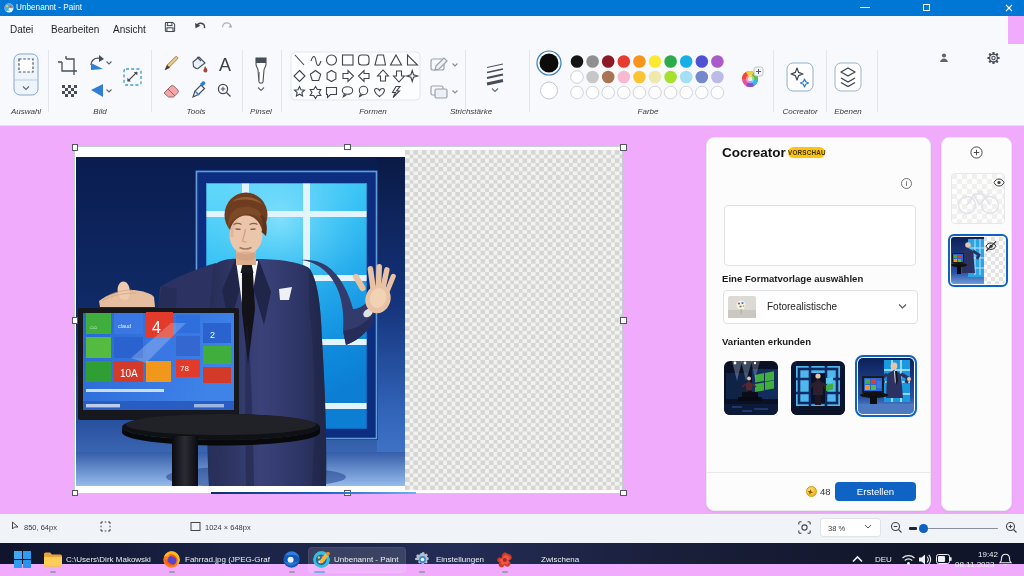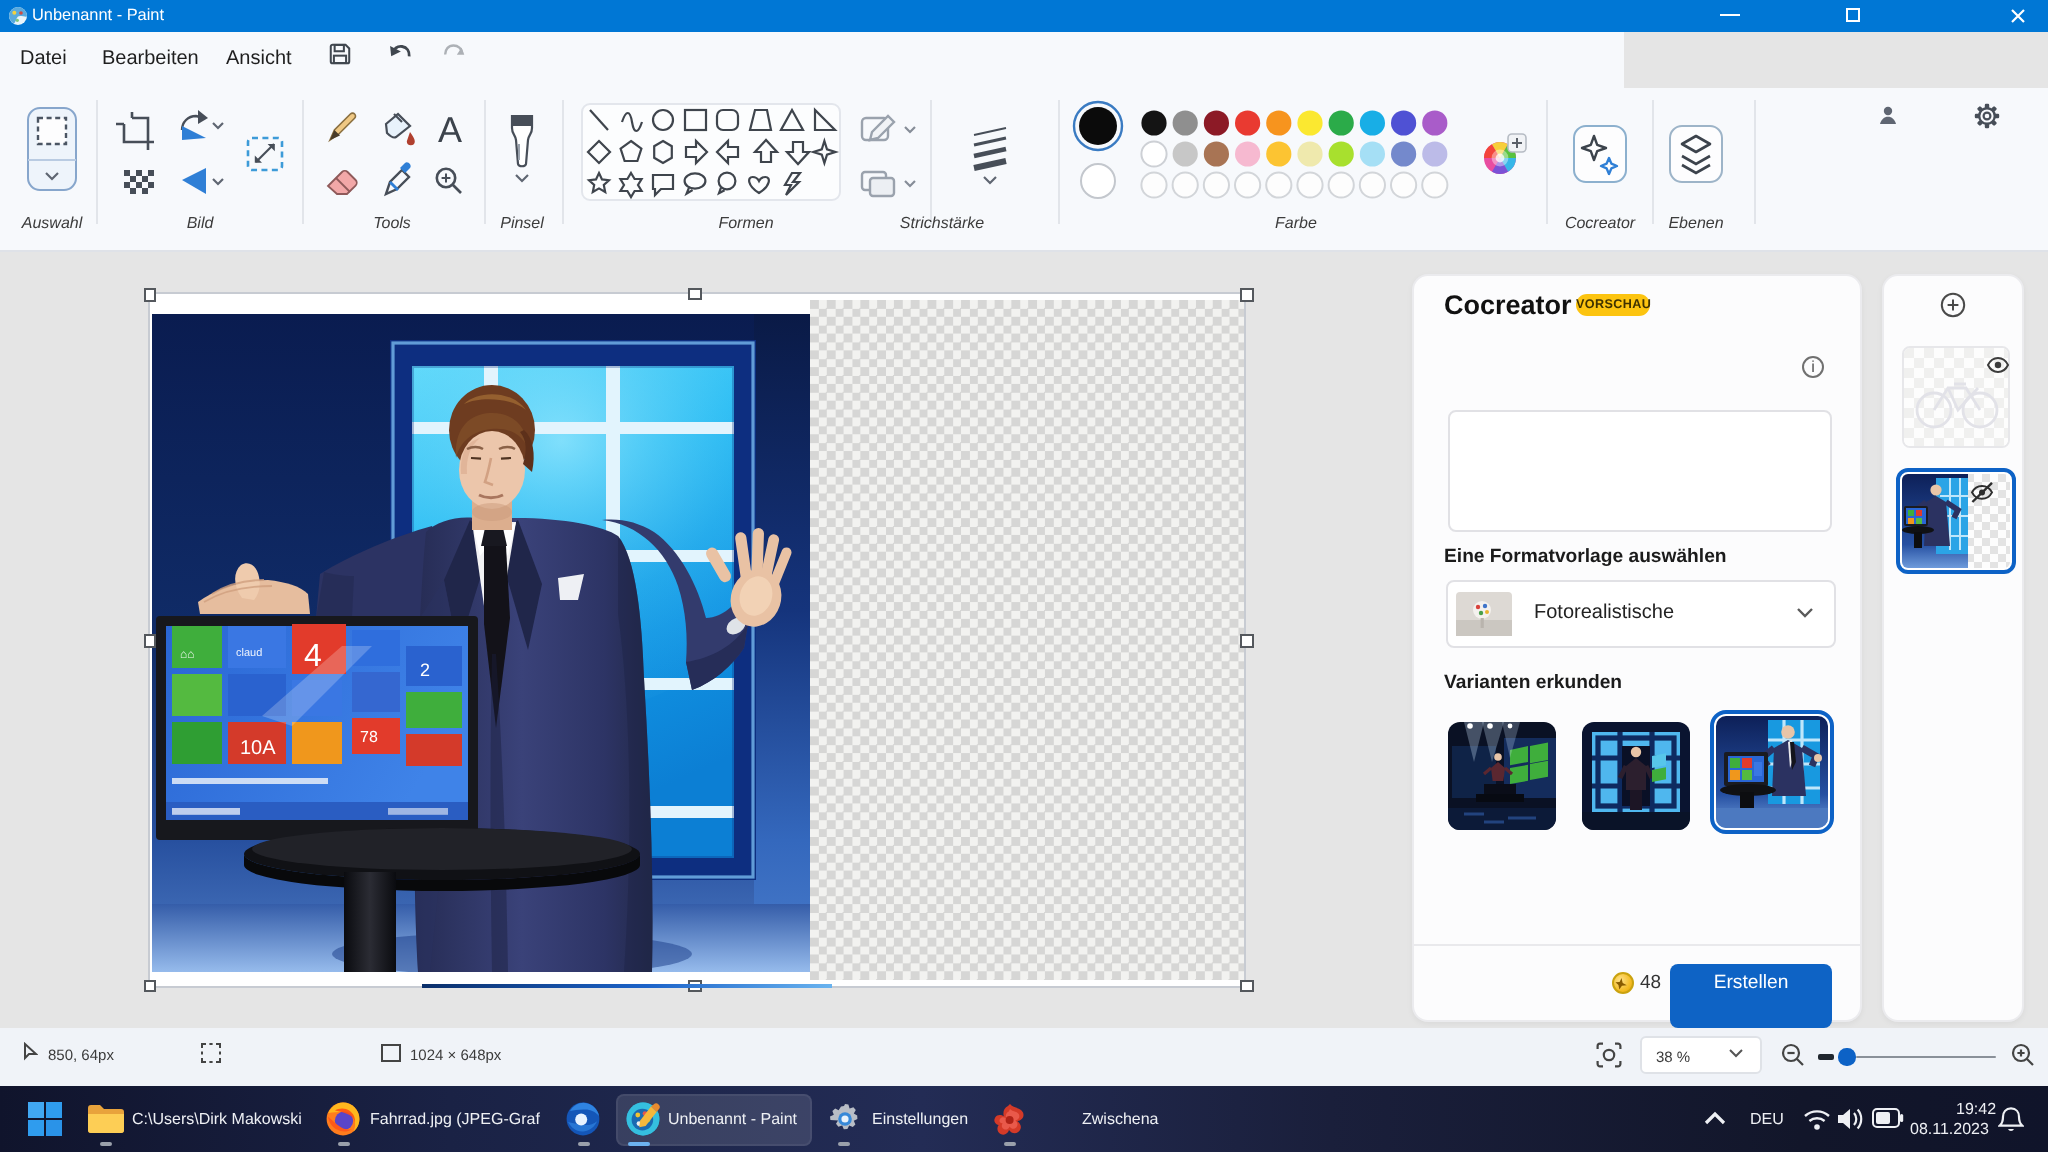--- a/index.html
+++ b/index.html
@@ -1,24 +1,24 @@
 <!DOCTYPE html>
 <html><head>
 <meta charset="utf-8">
 <style>
   * { margin:0; padding:0; box-sizing:border-box; }
   html,body { width:1024px; height:576px; overflow:hidden; font-family:"Liberation Sans", sans-serif; }
   .abs { position:absolute; }
-  #root { position:relative; width:1024px; height:576px; background:#e5e5e5; overflow:hidden; }
+  #root { position:relative; width:1024px; height:576px; background:#f0abfc; overflow:hidden; }
 
   
   #titlebar { left:0; top:0; width:1024px; height:16px; background:#0077d5; color:#fff; }
 
   
-  #menubar { left:0; top:16px; width:812px; height:28px; background:#f7f9fc; color:#1f1f1f; font-size:10px; }
+  #menubar { left:0; top:16px; width:1008px; height:28px; background:#f7f9fc; color:#1f1f1f; font-size:10px; }
   .menu-item { position:absolute; top:8px; }
 
   
   #ribbon { left:0; top:44px; width:1024px; height:82px; background:#f7f9fc; border-bottom:1px solid #dfe2e8; }
   .sep { position:absolute; top:6px; height:62px; width:1px; background:#e2e5ea; }
   .rlabel { position:absolute; top:63px; font-size:8px; color:#3c3c3c; transform:translateX(-50%); white-space:nowrap;font-style:italic; }
 
   
   #canvas { left:75px; top:147px; width:547px; height:346px; background:#fff; outline:1px solid #c7cbd2; }
   #checker { left:405px; top:150px; width:217px; height:340px;
@@ -32,21 +32,21 @@
   .infoi { position:absolute; width:11px; height:11px; border:1px solid #707070; border-radius:50%; color:#505050; font-size:8px; text-align:center; line-height:10px; }
   .cbold { position:absolute; font-weight:bold; color:#1b1b1b; }
 
   
   #layers { left:941px; top:137px; width:71px; height:374px; background:#fcfcfd; border:1px solid #ebebee; border-radius:8px; box-shadow:0 1px 3px rgba(0,0,0,.05); }
 
   
   #statusbar { left:0; top:514px; width:1024px; height:29px; background:#f0f3f8; color:#3b3b3b; font-size:7.5px; }
 
   
-  #taskbar { left:0; top:543px; width:1024px; height:33px;
+  #taskbar { left:0; top:543px; width:1024px; height:21px;
     background:linear-gradient(90deg,#10142c 0%, #1a2245 22%, #232c55 45%, #1a1f3b 65%, #12162a 88%, #10142a 100%);
     color:#fff; font-size:8px; }
   .tbt { position:absolute; top:12px; color:#eef0f4; white-space:nowrap; }
   .tb-dash { position:absolute; top:27.5px; width:6px; height:2px; background:#9aa0ab; border-radius:2px; }
 </style>
 </head>
 <body>
 <div id="root">
 
   <div id="titlebar" class="abs">
@@ -562,21 +562,21 @@
     <ellipse cx="16" cy="37" rx="14" ry="3" fill="#101114"></ellipse>
     <rect x="12" y="38" width="7" height="10" fill="#0c0d10"></rect>
     <rect x="0" y="46" width="56" height="10" fill="#4c79c0"></rect>
   </svg>
   <div class="abs" style="left:707px;top:472px;width:223px;height:1px;background:#e9e9ec"></div>
   <div class="abs" style="left:806px;top:486px;width:11px;height:11px;border-radius:50%;background:radial-gradient(circle at 35% 35%, #ffe28a, #f4bb22 65%, #dc9d15);border:.5px solid #caa20f"></div>
   <svg class="abs" style="left:806px;top:486px" width="11" height="11" viewBox="0 0 11 11">
       <path d="M4 3.2l1.2 2.2L7.5 6 5.2 6.9 4.4 9 3.4 6.9 1.6 6l2-0.6z" fill="#8a5c00" transform="rotate(15 5 6)"></path>
     </svg>
   <div class="abs" style="left:820px;top:486px;font-size:9.5px;color:#333">48</div>
-  <div class="abs" style="left:835px;top:482px;width:81px;height:32px;background:#0e63c5;border-radius:4px;color:#fff;font-size:9.6px;text-align:center;line-height:19px">Erstellen</div>
+  <div class="abs" style="left:835px;top:482px;width:81px;height:19px;background:#0e63c5;border-radius:4px;color:#fff;font-size:9.6px;text-align:center;line-height:19px">Erstellen</div>
 
   <div id="layers" class="abs"></div>
   <svg class="abs" style="left:970px;top:146px" width="13" height="13" viewBox="0 0 13 13">
       <circle cx="6.5" cy="6.5" r="5.6" fill="none" stroke="#4a4a4a" stroke-width="1"></circle>
       <path d="M6.5 3.8v5.4M3.8 6.5h5.4" stroke="#4a4a4a" stroke-width="1"></path>
     </svg>
   <div class="abs" style="left:951px;top:173px;width:54px;height:51px;background:#fff;border:1px solid #e7e7ea;border-radius:4px;overflow:hidden">
     <div style="position:absolute;left:0;top:0;width:54px;height:51px;background-image:conic-gradient(#fdfdfd 25%, #f0f0ef 25% 50%, #fdfdfd 50% 75%, #f0f0ef 75%);background-size:10px 10px;"></div>
     <svg style="position:absolute;left:4px;top:12px" width="46" height="30" viewBox="0 0 46 30">
         <g fill="none" stroke="#e2e2e8" stroke-width="1.4">

